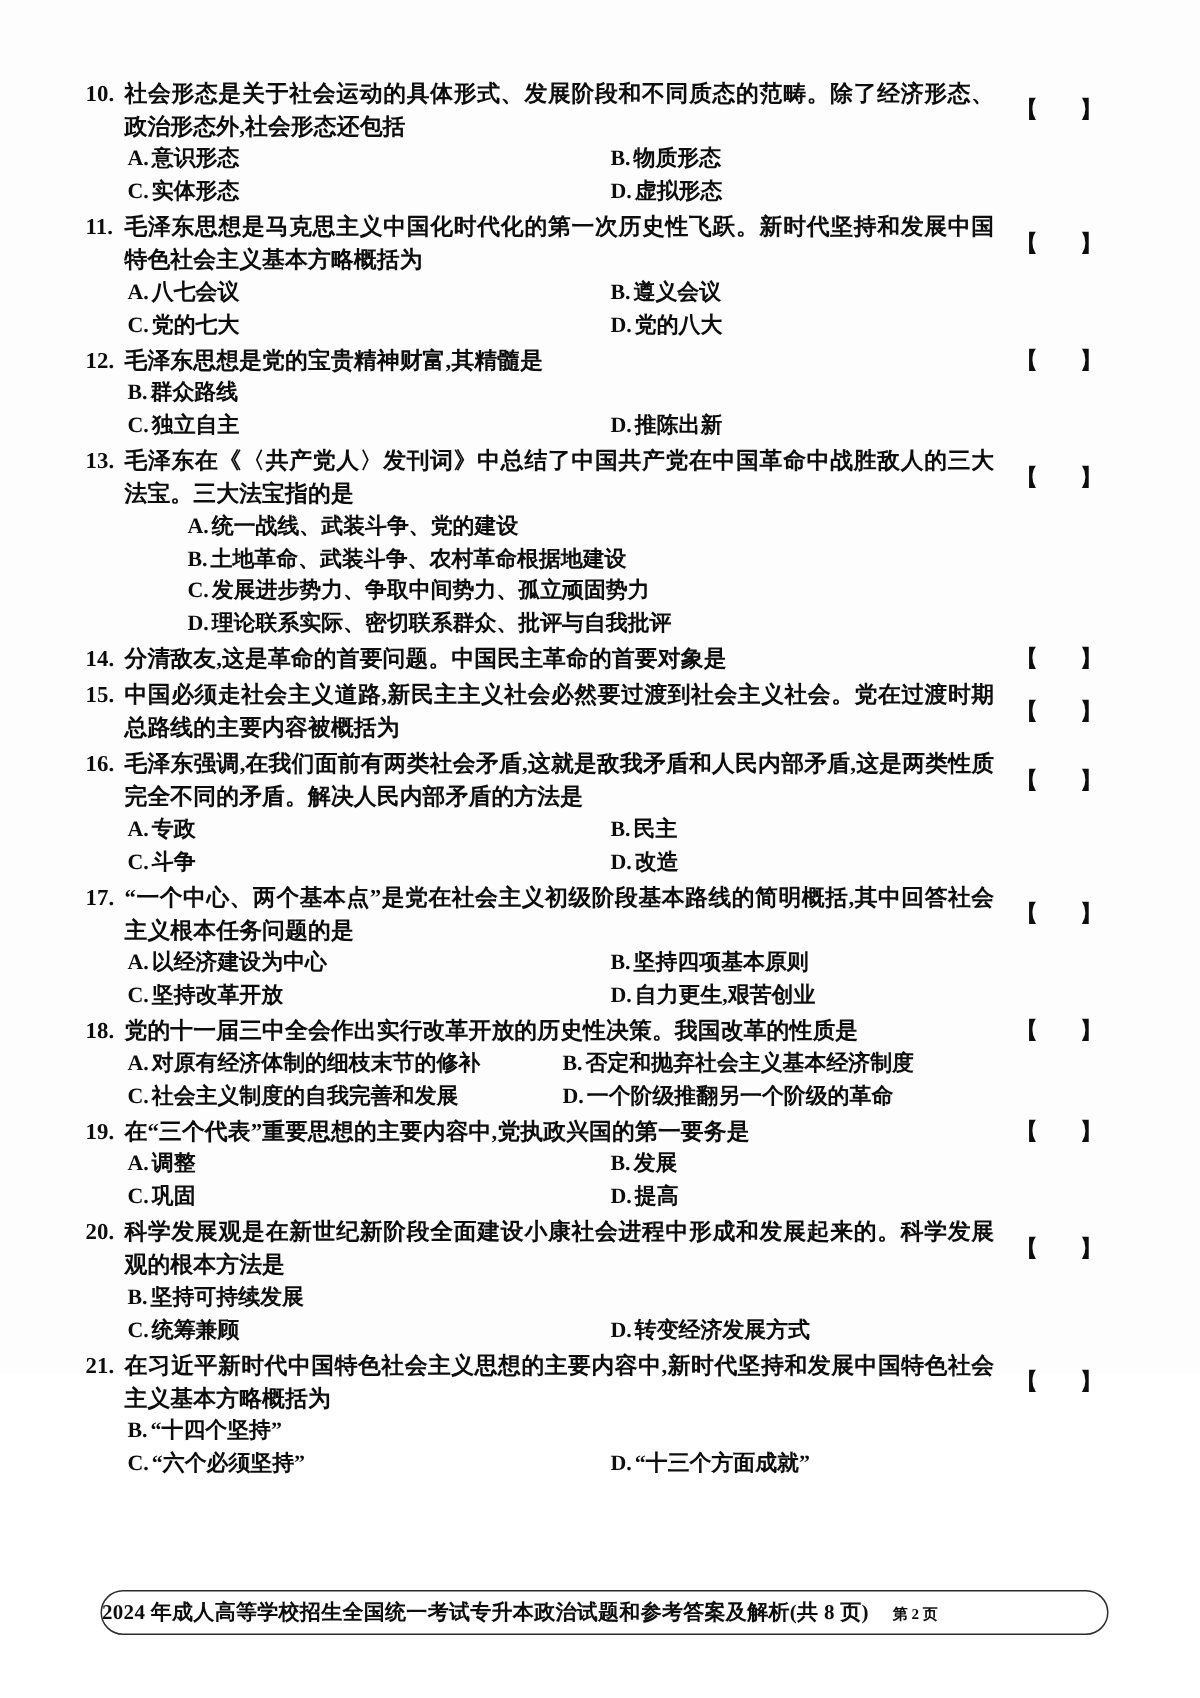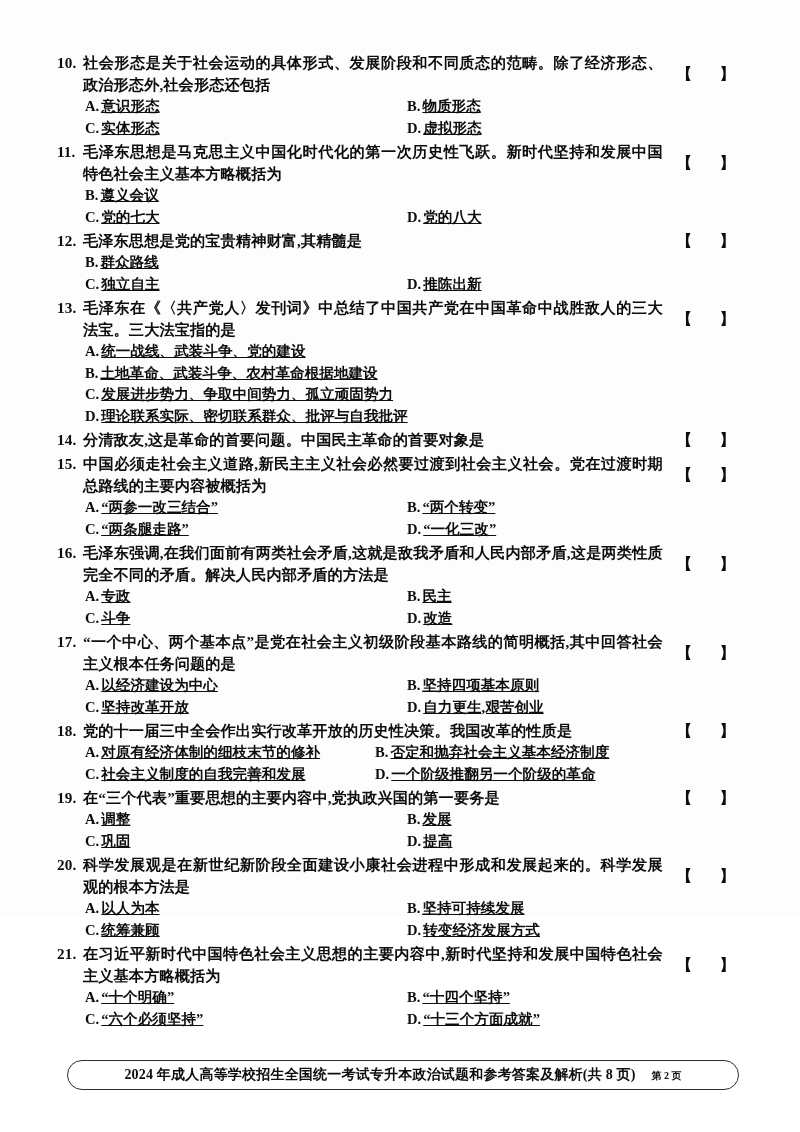--- a/index.html
+++ b/index.html
@@ -83,56 +83,55 @@
     margin-left: 28px;
     font-size: 14.6px;
     line-height: 21.5px;
     font-weight: 600;
   }
   .opt-row {
     display: flex;
   }
   .opt {
     white-space: nowrap;
-    text-decoration: underline;
   }
   .opt-label {
     display: inline-block;
     margin-right: 2px;
   }
   
   .opt-row.cols .opt:first-child {
     flex: 0 0 322px;
   }
   .opt-row.cols.narrow .opt:first-child {
     flex: 0 0 290px;
   }
   .opt-row.stack .opt {
     flex: 1 1 auto;
+    margin-left: 40px;
   }
 
   
   .footer-wrap {
     position: absolute;
     left: 67px;
     top: 1060px;
     width: 672px;
     height: 30px;
     display: flex;
     align-items: center;
     justify-content: center;
   }
   .footer-pill {
     width: 100%;
     height: 30px;
     border: 1.3px solid #2b2b2b;
     border-radius: 15px;
     display: flex;
     align-items: center;
-    justify-content: center;
     box-sizing: border-box;
   }
   .footer-text {
     font-size: 14px;
     font-weight: 700;
     letter-spacing: 0.2px;
     white-space: nowrap;
     font-family: "Liberation Serif", "DejaVu Serif", serif;
   }
   .footer-page {
@@ -174,20 +173,21 @@
       <div class="question">
         <div class="q-head">
           <span class="q-num">11.</span>
           <div class="q-stem stem-with-bracket">
             <span class="q-stem-text">毛泽东思想是马克思主义中国化时代化的第一次历史性飞跃。新时代坚持和发展中国特色社会主义基本方略概括为</span>
             <span class="bracket">【    】</span>
           </div>
         </div>
         <div class="options">
           <div class="opt-row cols">
+            <div class="opt"><span class="opt-label">A.</span><span>八七会议</span></div>
             <div class="opt"><span class="opt-label">B.</span><span>遵义会议</span></div>
           </div>
           <div class="opt-row cols">
             <div class="opt"><span class="opt-label">C.</span><span>党的七大</span></div>
             <div class="opt"><span class="opt-label">D.</span><span>党的八大</span></div>
           </div>
         </div>
       </div>
       <div class="question">
         <div class="q-head">
@@ -238,30 +238,20 @@
             <span class="bracket">【    】</span>
           </div>
         </div>
       </div>
       <div class="question">
         <div class="q-head">
           <span class="q-num">15.</span>
           <div class="q-stem stem-with-bracket">
             <span class="q-stem-text">中国必须走社会主义道路,新民主主义社会必然要过渡到社会主义社会。党在过渡时期总路线的主要内容被概括为</span>
             <span class="bracket">【    】</span>
-          </div>
-        </div>
-        <div class="options">
-          <div class="opt-row cols">
-            <div class="opt"><span class="opt-label">A.</span><span>“两参一改三结合”</span></div>
-            <div class="opt"><span class="opt-label">B.</span><span>“两个转变”</span></div>
-          </div>
-          <div class="opt-row cols">
-            <div class="opt"><span class="opt-label">C.</span><span>“两条腿走路”</span></div>
-            <div class="opt"><span class="opt-label">D.</span><span>“一化三改”</span></div>
           </div>
         </div>
       </div>
       <div class="question">
         <div class="q-head">
           <span class="q-num">16.</span>
           <div class="q-stem stem-with-bracket">
             <span class="q-stem-text">毛泽东强调,在我们面前有两类社会矛盾,这就是敌我矛盾和人民内部矛盾,这是两类性质完全不同的矛盾。解决人民内部矛盾的方法是</span>
             <span class="bracket">【    】</span>
           </div>
@@ -337,40 +327,38 @@
       <div class="question">
         <div class="q-head">
           <span class="q-num">20.</span>
           <div class="q-stem stem-with-bracket">
             <span class="q-stem-text">科学发展观是在新世纪新阶段全面建设小康社会进程中形成和发展起来的。科学发展观的根本方法是</span>
             <span class="bracket">【    】</span>
           </div>
         </div>
         <div class="options">
           <div class="opt-row cols">
-            <div class="opt"><span class="opt-label">A.</span><span>以人为本</span></div>
             <div class="opt"><span class="opt-label">B.</span><span>坚持可持续发展</span></div>
           </div>
           <div class="opt-row cols">
             <div class="opt"><span class="opt-label">C.</span><span>统筹兼顾</span></div>
             <div class="opt"><span class="opt-label">D.</span><span>转变经济发展方式</span></div>
           </div>
         </div>
       </div>
       <div class="question">
         <div class="q-head">
           <span class="q-num">21.</span>
           <div class="q-stem stem-with-bracket">
             <span class="q-stem-text">在习近平新时代中国特色社会主义思想的主要内容中,新时代坚持和发展中国特色社会主义基本方略概括为</span>
             <span class="bracket">【    】</span>
           </div>
         </div>
         <div class="options">
           <div class="opt-row cols">
-            <div class="opt"><span class="opt-label">A.</span><span>“十个明确”</span></div>
             <div class="opt"><span class="opt-label">B.</span><span>“十四个坚持”</span></div>
           </div>
           <div class="opt-row cols">
             <div class="opt"><span class="opt-label">C.</span><span>“六个必须坚持”</span></div>
             <div class="opt"><span class="opt-label">D.</span><span>“十三个方面成就”</span></div>
           </div>
         </div>
       </div>
     </div>
 

